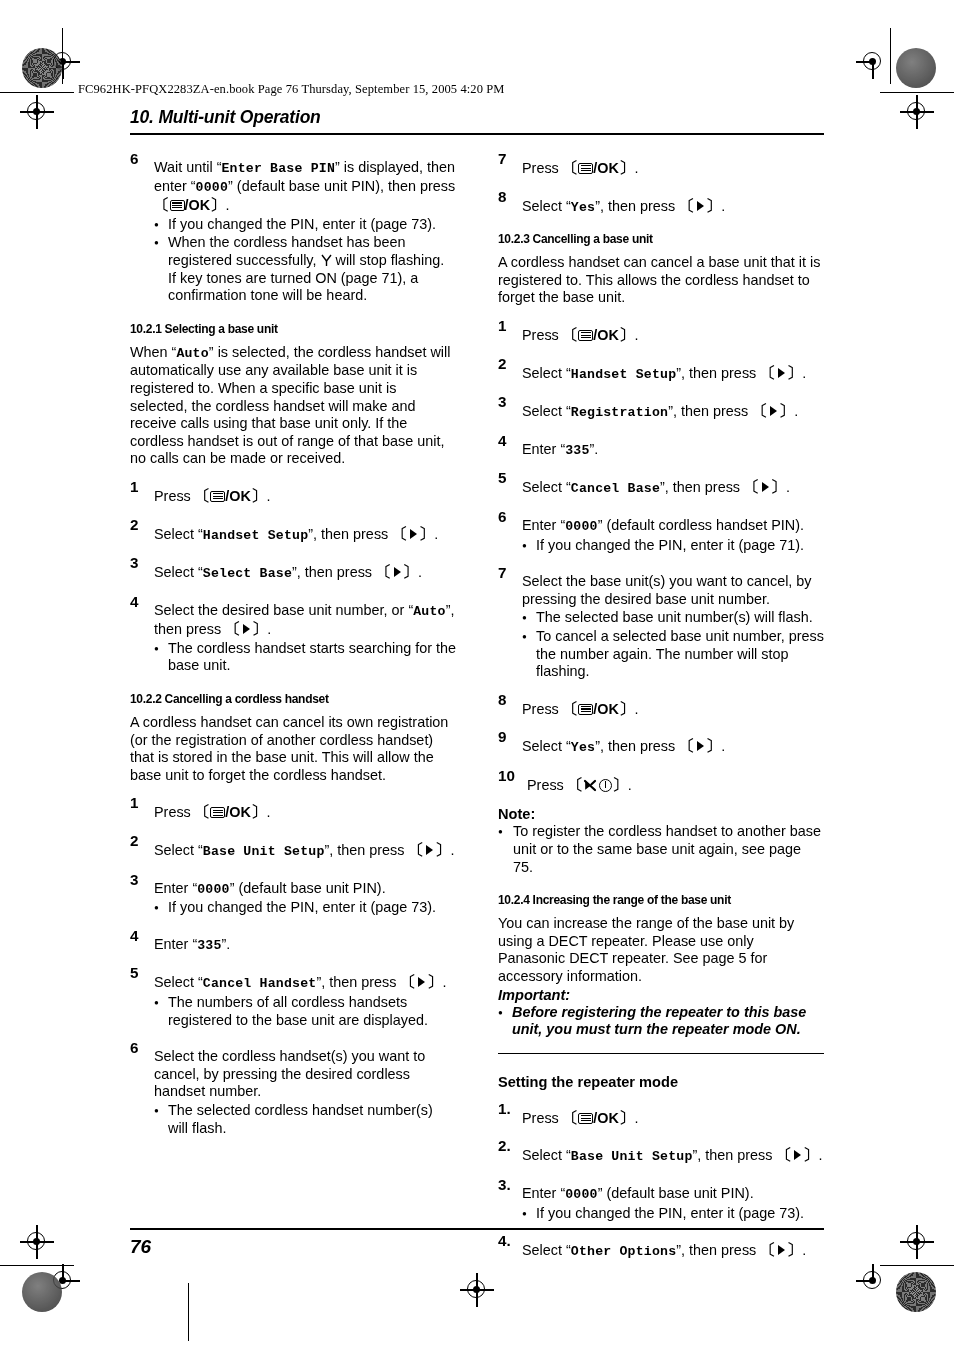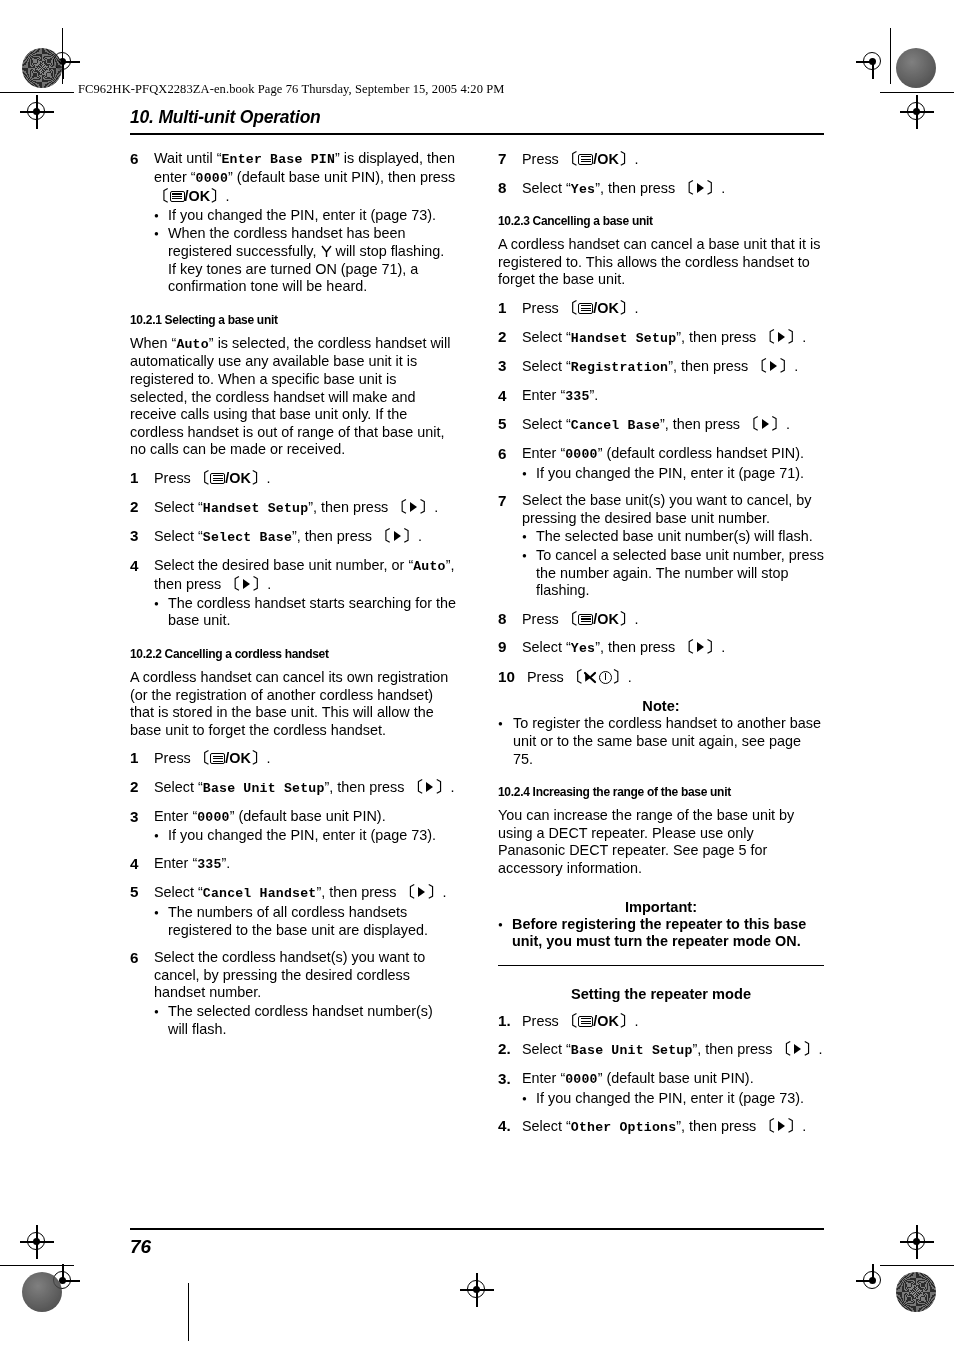--- a/index.html
+++ b/index.html
@@ -34,27 +34,27 @@
   .footer-rule{position:absolute;left:130px;top:1228px;width:694px;height:1.6px;background:#000;}
   .pageno{position:absolute;left:130px;top:1236px;font-size:19px;font-weight:bold;font-style:italic;}
 
   .col{position:absolute;top:150px;width:326px;}
   .col.left{left:130px;}
   .col.right{left:498px;}
 
   
   .para{font-size:14.4px;line-height:17.6px;margin:0 0 0 0;}
   .h2{font-size:12px;font-weight:bold;line-height:22px;margin:13px 0 4px 0;letter-spacing:-.3px;}
-  .h3{font-size:14.6px;font-weight:bold;margin:0;text-align:center;}
+  .h3{font-size:14.6px;font-weight:bold;margin:0;}
   .h3.ruled{border-top:1.4px solid #000;padding-top:20px;margin-top:14px;}
 
   .step{display:flex;margin-top:10px;font-size:14.4px;line-height:17.6px;}
   .step .num{flex:0 0 24px;font-weight:bold;font-size:15.2px;line-height:17.6px;}
   .step.wide .num{flex:0 0 29px;}
-  .step .body{flex:1 1 auto;}
+  .step .body{flex:1 1 auto;margin-top:9px;}
   .bullets{list-style:none;margin:0;padding:0;}
   .bullets li{position:relative;padding-left:14px;font-size:14.4px;line-height:17.6px;margin-top:1px;}
   .bullets li:before{content:"\25CF";position:absolute;left:0;top:0px;font-size:8px;line-height:18px;}
   .notebox .bullets li{padding-left:15px;}
   .bold{font-weight:bold;}
 
   
   .mono{font-family:"Liberation Mono","DejaVu Sans Mono",monospace;font-weight:bold;font-size:13.2px;letter-spacing:.2px;}
 
   
@@ -298,21 +298,21 @@
     <div class="notebox" style="margin-top:12px;">
       <div class="h3">Note:</div>
       <ul class="bullets">
           <li>To register the cordless handset to another base unit or to the same base unit again, see page 75.</li>
         </ul>
     </div>
 
     <div class="h2" style="margin-top:13px;">10.2.4 Increasing the range of the base unit</div>
     <div class="para">You can increase the range of the base unit by using a DECT repeater. Please use only Panasonic DECT repeater. See page 5 for accessory information.</div>
 
-    <div style="margin-top:21px;">
+    <div style="margin-top:1px;font-style:italic;">
       <div class="h3">Important:</div>
       <ul class="bullets">
           <li class="bold">Before registering the repeater to this base unit, you must turn the repeater mode ON.</li>
         </ul>
     </div>
 
     <div class="h3 ruled">Setting the repeater mode</div>
 
     <div class="step">
       <div class="num">1.</div>

